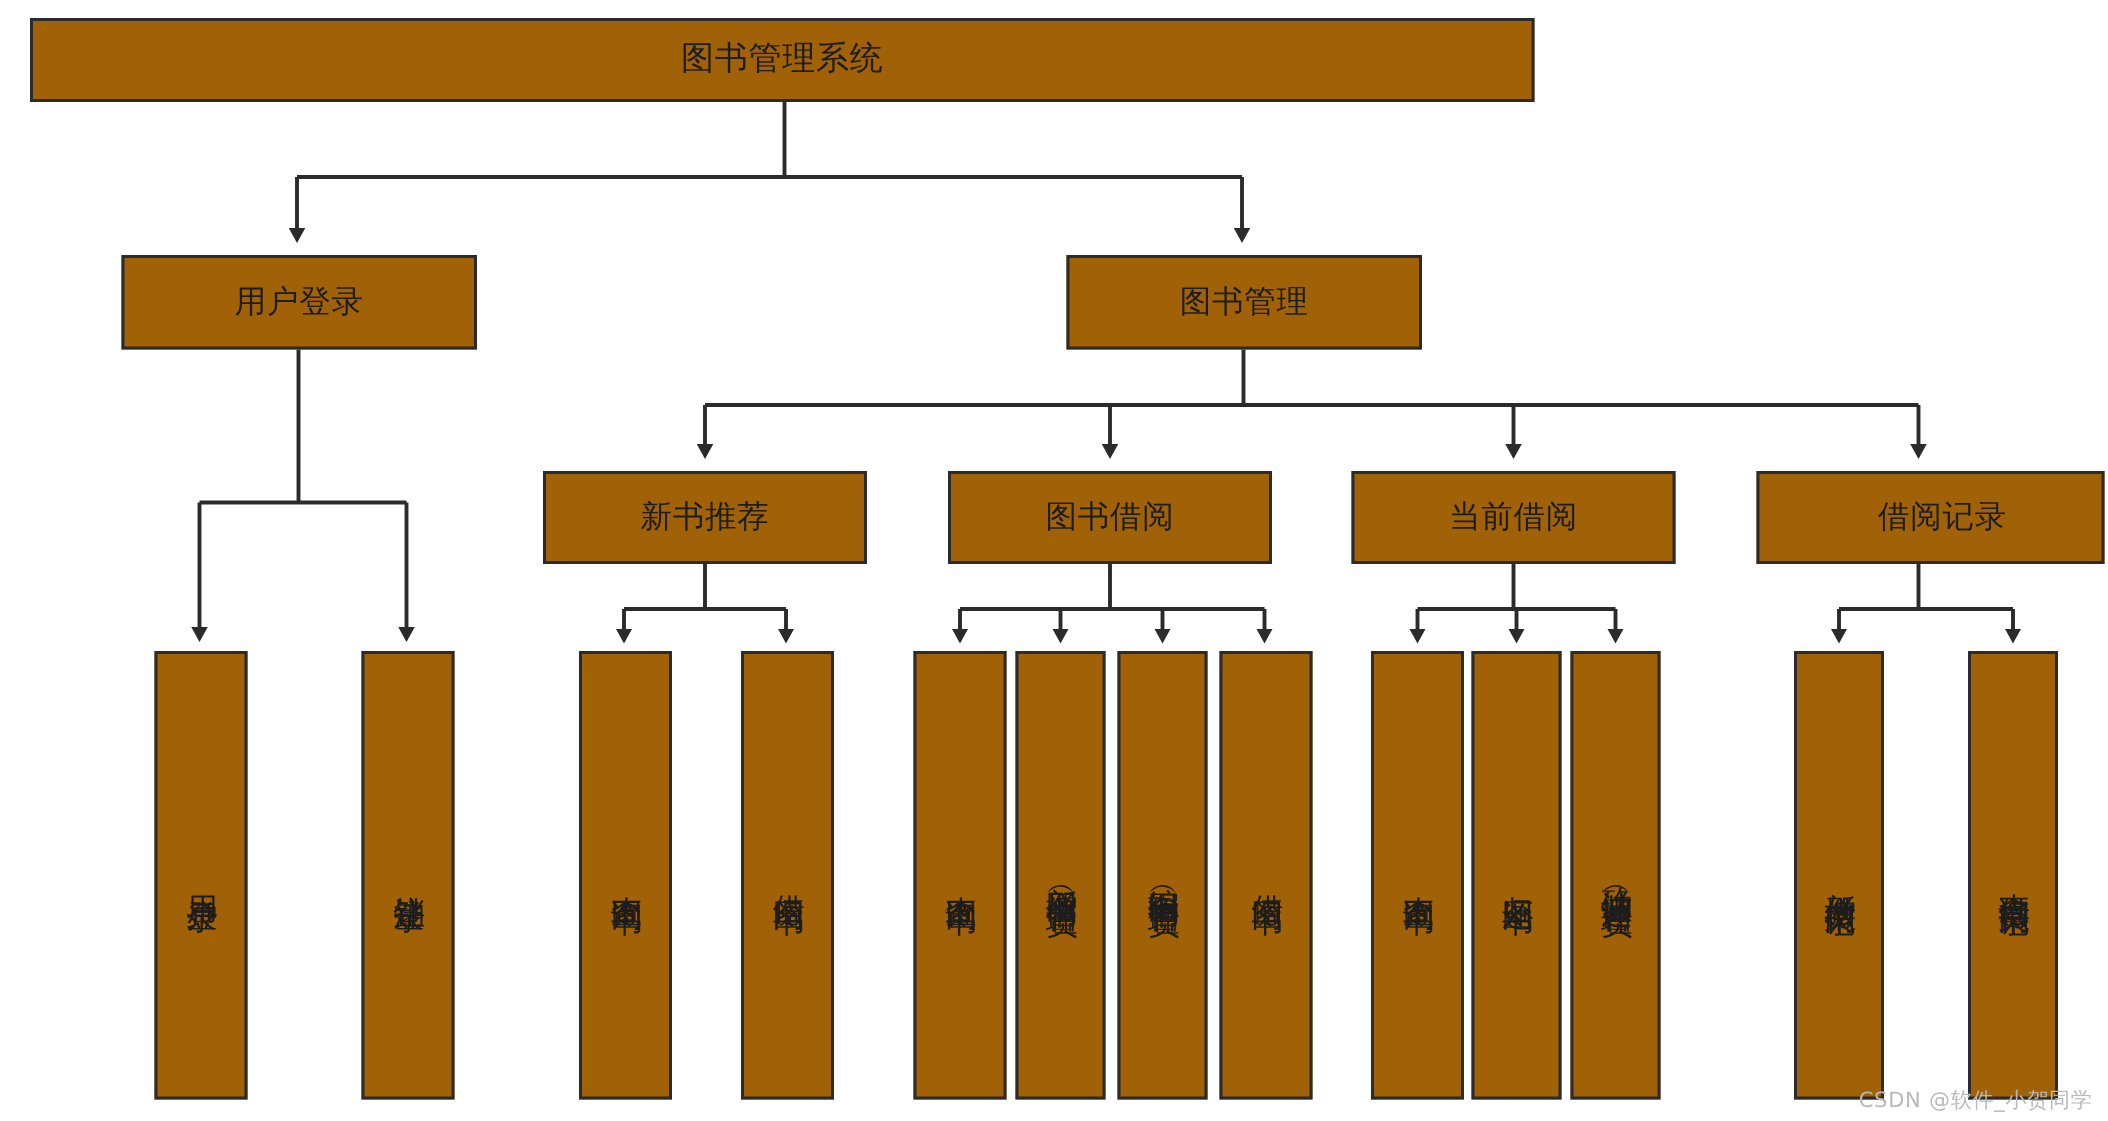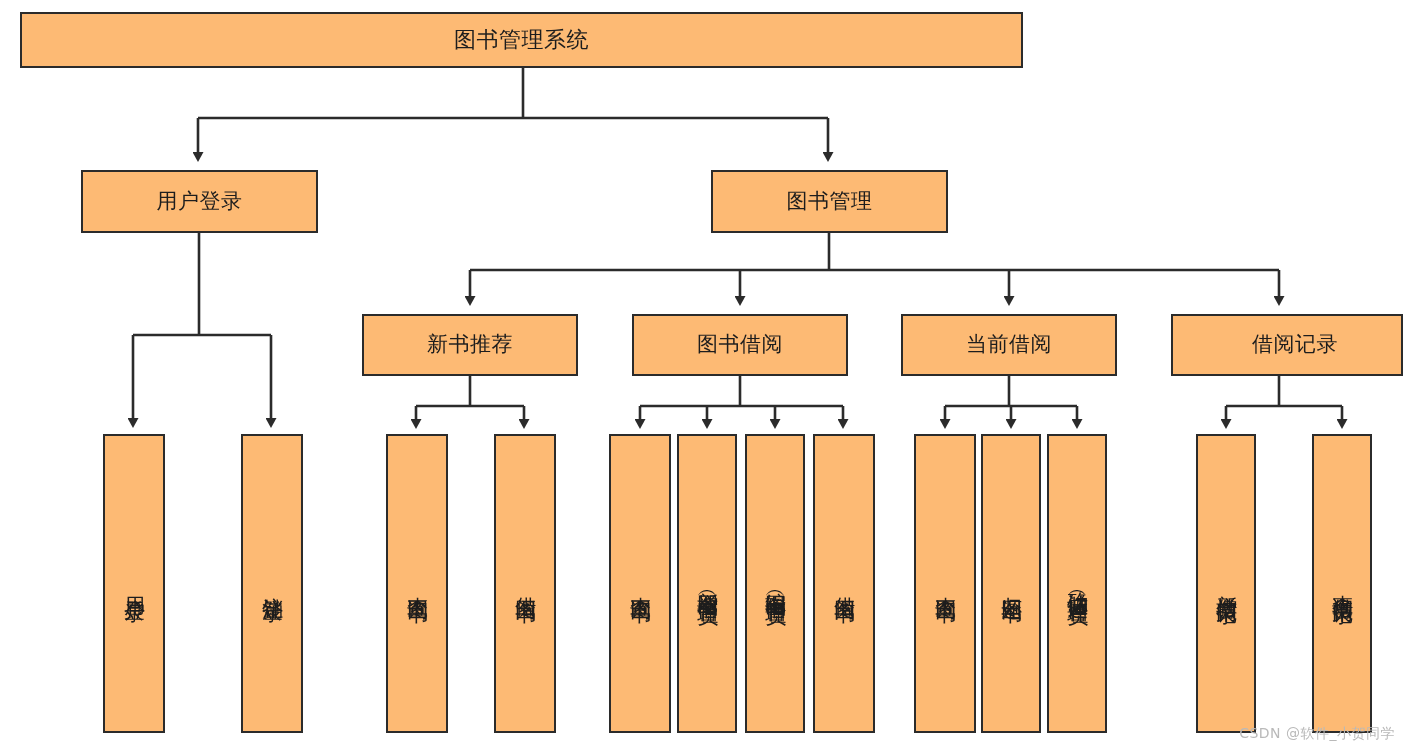--- a/index.html
+++ b/index.html
@@ -8,21 +8,21 @@
     font-family:"Liberation Sans","DejaVu Sans",sans-serif;
     color:#1a1a1a;
   }
   #diagram-root{position:relative;width:1405px;height:747px;background:#fff;}
   svg#tree-svg{position:absolute;left:0;top:0;width:1405px;height:747px;display:block;}
 
   
   .node-box{
     position:absolute;
     box-sizing:border-box;
-    background:#fdba74;
+    background:#a16207;
     border:2.5px solid #2b2b2b;
     display:flex;align-items:center;justify-content:center;
     text-align:center;
   }
   .node-label{
     font-size:21px;
     line-height:1.12;
     color:#1d1d1d;
     letter-spacing:0.5px;
     white-space:nowrap;

